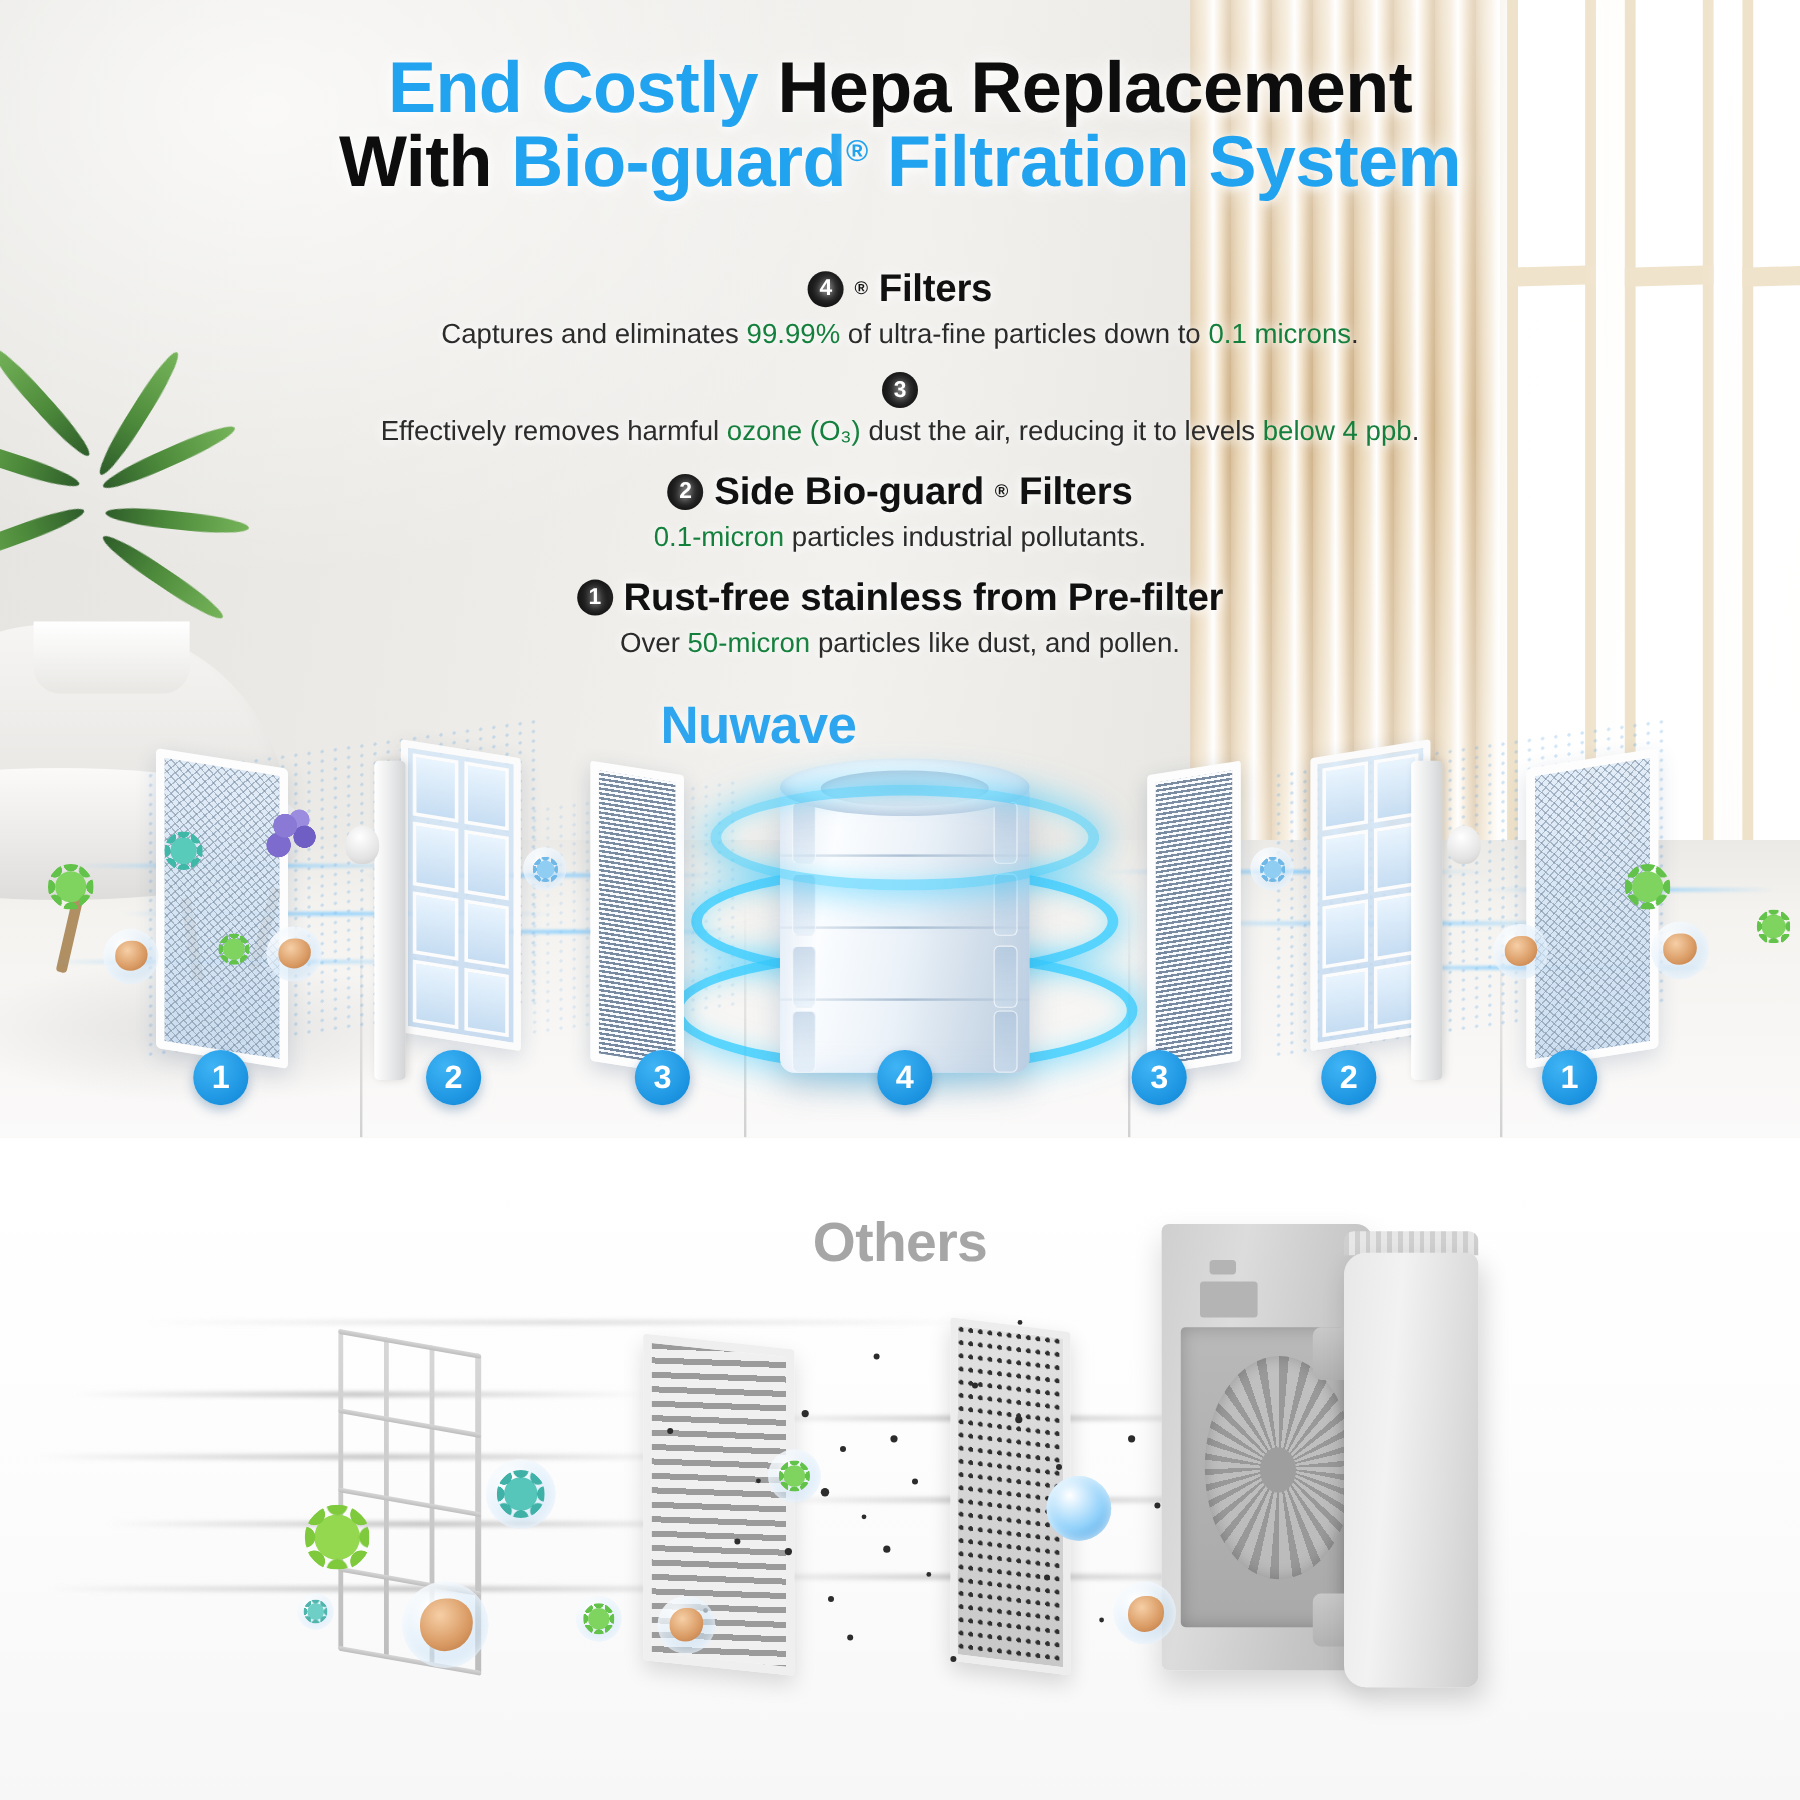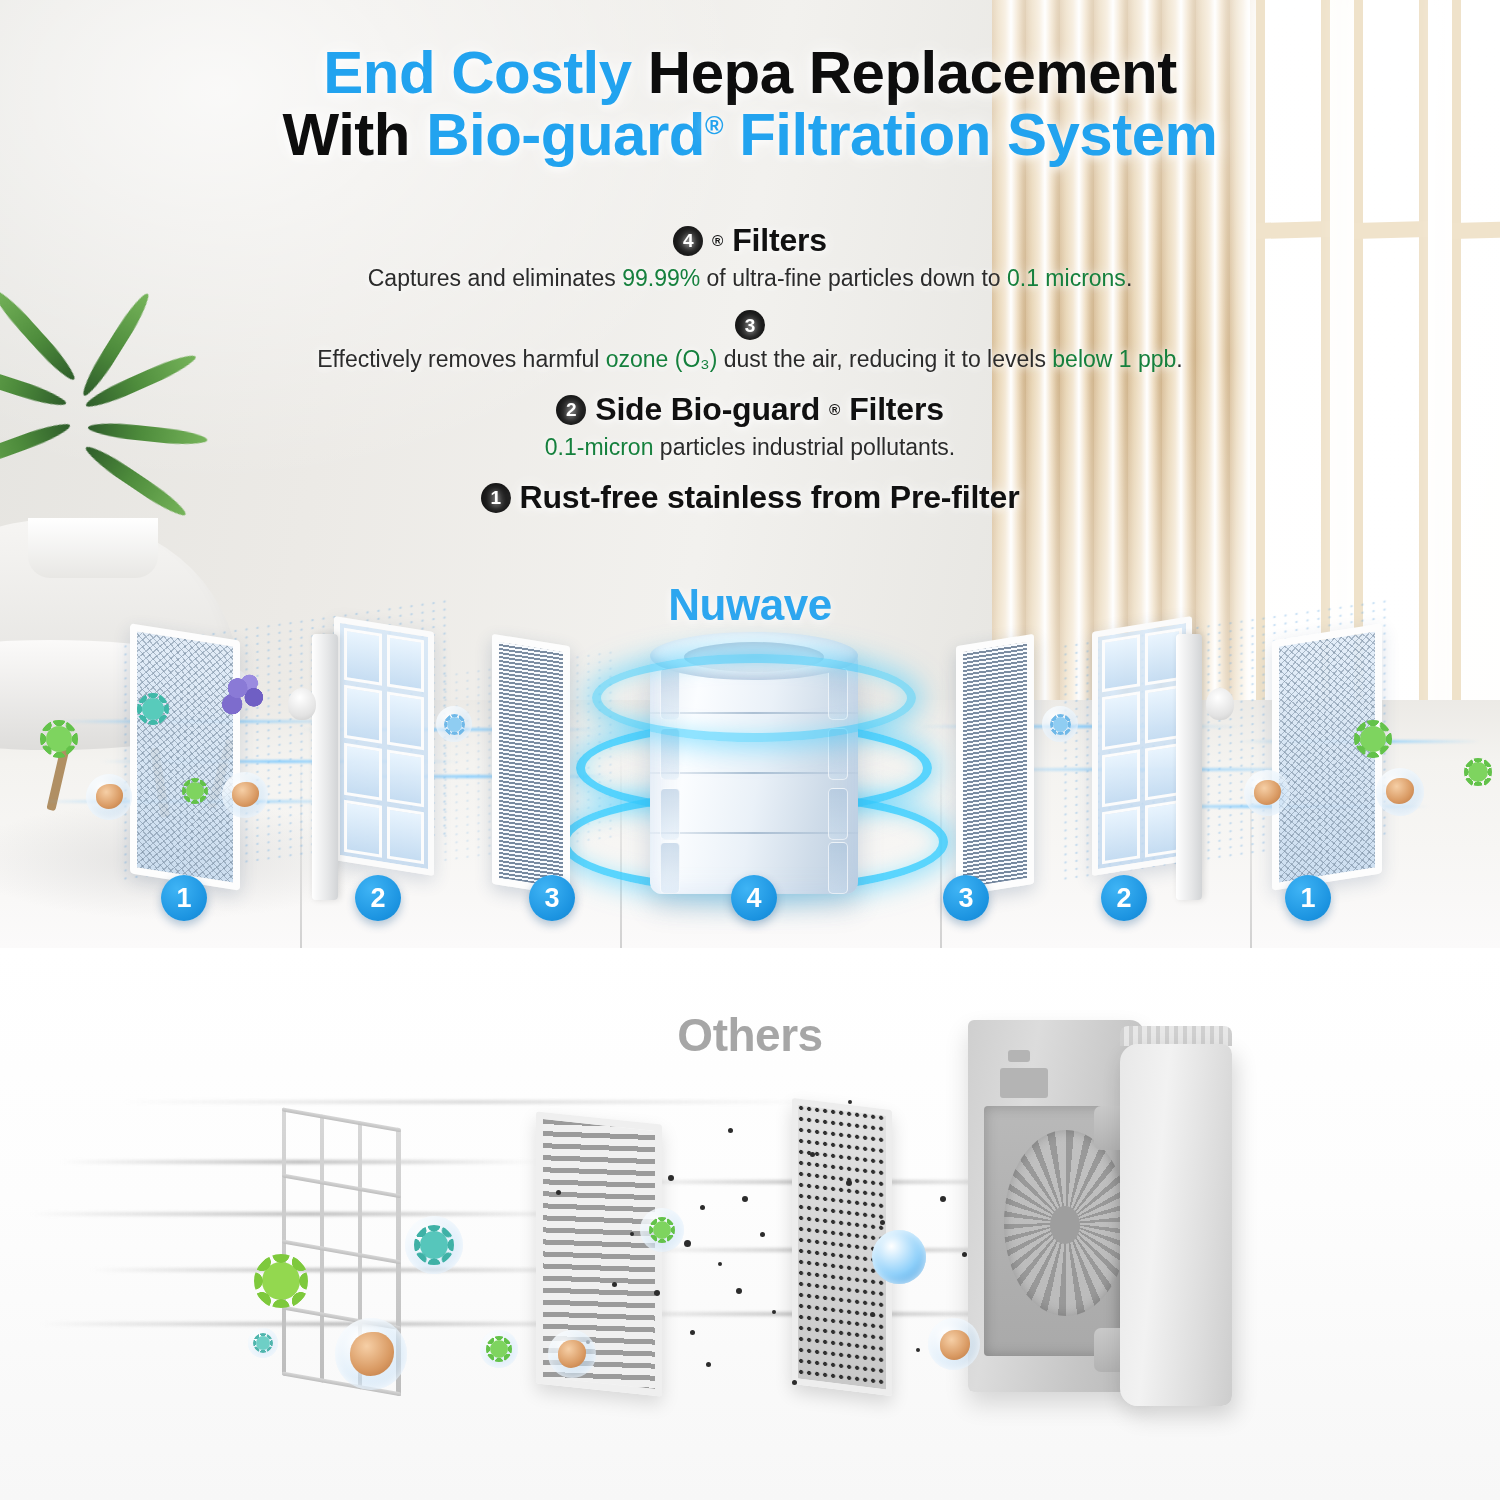--- a/index.html
+++ b/index.html
@@ -140,21 +140,21 @@
     flex:0 0 auto;
   }
   .b-sub {
     font-size: 23px; color:#2b2b2b; margin-top:6px; font-weight:400;
     text-shadow: 0 1px 7px rgba(255,255,255,.97), 0 0 16px rgba(255,255,255,.9);
   }
   .accent { color:#15803d; }
 
   
   .brand-nuwave {
-    position:absolute; left:0; top:580px; width:1500px; text-align:center;
+    position:absolute; left:0; top:580px; width:1264px; text-align:center;
     font-size:44px; font-weight:800; color:#2da6ef; letter-spacing:-.5px; z-index:40;
     text-shadow: 0 2px 10px rgba(255,255,255,.9);
   }
 
   
   .filt { position:absolute; }
   
   .mesh-panel {
     border: 7px solid #fdfdfd; border-radius:4px;
     background:
@@ -483,38 +483,39 @@
           <sup>®</sup>
         <span>Filters</span>
       </div>
       <div class="b-sub"><span>Captures and eliminates </span><span class="accent">99.99%</span><span> of ultra-fine particles down to </span><span class="accent">0.1 microns</span><span>.</span></div>
     </div>
 
     <div class="bullet">
       <div class="b-title">
         <span class="numdot">3</span>
       </div>
-      <div class="b-sub"><span>Effectively removes harmful </span><span class="accent">ozone (O₃)</span><span> dust the air, reducing it to levels </span><span class="accent">below 1 ppb</span><span>.</span></div>
+      <div class="b-sub"><span>Effectively removes harmful </span><span class="accent">ozone (O₃)</span><span> dust the air, reducing it to levels </span><span class="accent">below 4 ppb</span><span>.</span></div>
     </div>
 
     <div class="bullet">
       <div class="b-title">
         <span class="numdot">2</span>
         <span>Side Bio-guard</span>
           <sup>®</sup>
         <span>Filters</span>
       </div>
       <div class="b-sub"><span class="accent">0.1-micron</span><span> particles  industrial pollutants.</span></div>
     </div>
 
     <div class="bullet">
       <div class="b-title">
         <span class="numdot">1</span>
         <span>Rust-free stainless from Pre-filter</span>
       </div>
+      <div class="b-sub"><span>Over </span><span class="accent">50-micron</span><span> particles like dust, and pollen.</span></div>
     </div>
 
   </div>
 
   <div class="brand-nuwave">Nuwave</div>
 
   <div class="badge" style="left:161px;  top:875px;">1</div>
   <div class="badge" style="left:355px;  top:875px;">2</div>
   <div class="badge" style="left:529px;  top:875px;">3</div>
   <div class="badge" style="left:731px;  top:875px;">4</div>

